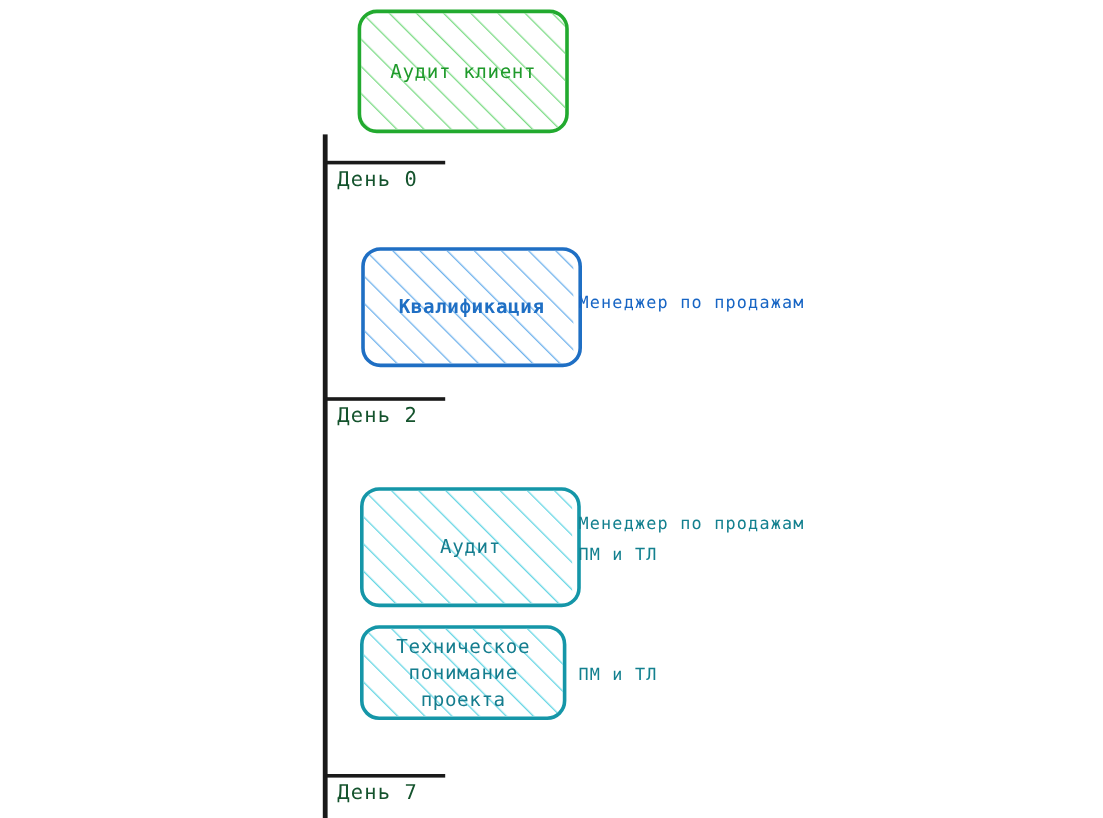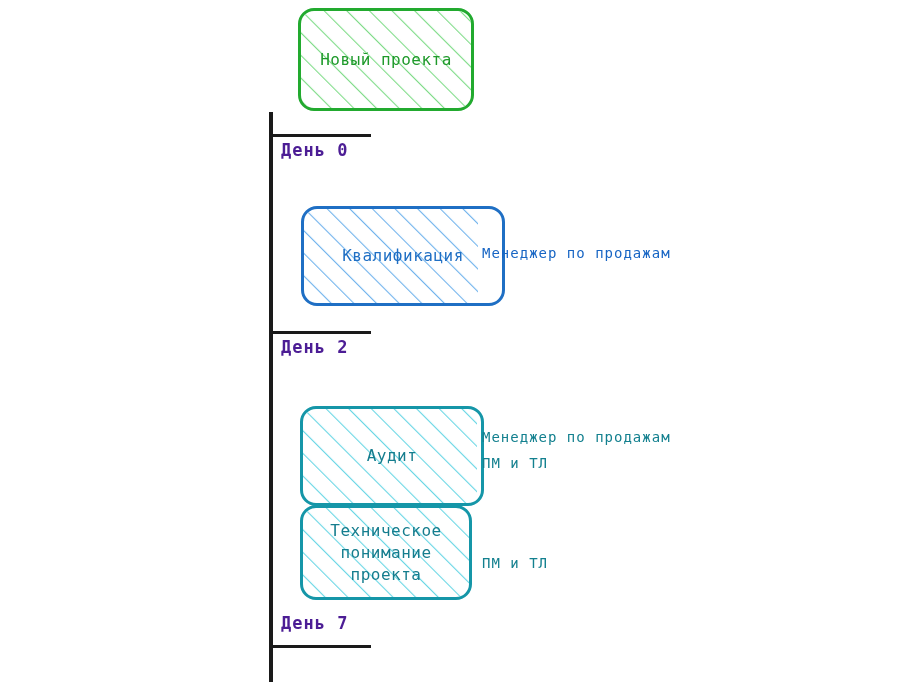--- a/index.html
+++ b/index.html
@@ -20,26 +20,25 @@
   .axis-line {
     position: absolute;
     background: #1a1a1a;
   }
   .tick-line {
     position: absolute;
     background: #1a1a1a;
   }
   .tick-label {
     position: absolute;
-    color: #4c1d95;
+    color: #14532d;
     font-family: "DejaVu Sans Mono", "Liberation Mono", monospace;
     font-size: 17px;
     letter-spacing: 1px;
     white-space: nowrap;
-    font-weight: bold;
   }
 
   
   .stage-box {
     position: absolute;
     box-sizing: border-box;
     border-style: solid;
     border-width: 3px;
     border-radius: 16px;
     display: flex;
@@ -80,35 +79,35 @@
 
   <div class="axis-line" style="left:269px; top:112px; width:4px; height:570px;"></div>
 
   <div class="tick-line" style="left:271px; top:134px; width:100px; height:3px;"></div>
   <div class="tick-label" style="left:281px; top:140px;">День 0</div>
 
   <div class="tick-line" style="left:271px; top:331px; width:100px; height:3px;"></div>
   <div class="tick-label" style="left:281px; top:337px;text-align:right;">День 2</div>
 
   <div class="tick-line" style="left:271px; top:645px; width:100px; height:3px;"></div>
-  <div class="tick-label" style="left:281px; top:613px;">День 7</div>
+  <div class="tick-label" style="left:281px; top:651px;">День 7</div>
 
   <div class="stage-box" style="left:298px; top:8px; width:176px; height:103px; border-color:#22aa2f;">
     <svg class="hatch" width="184" height="111" viewBox="0 0 184 111" preserveAspectRatio="none">
       <defs>
         <pattern id="hatch-green" width="16" height="16" patternUnits="userSpaceOnUse" patternTransform="rotate(-45)">
           <line x1="0" y1="0" x2="0" y2="16" stroke="#7ddb86" stroke-width="2.2"></line>
         </pattern>
       </defs>
       <rect x="0" y="0" width="184" height="111" fill="url(#hatch-green)"></rect>
     </svg>
-    <span class="stage-label" style="color:#1f9a2b;">Новый проекта</span>
+    <span class="stage-label" style="color:#1f9a2b;">Аудит клиент</span>
   </div>
 
-  <div class="stage-box" style="left:301px; top:206px; width:204px; height:100px; border-color:#1f6fc4;">
+  <div class="stage-box" style="left:301px; top:206px; width:184px; height:100px; border-color:#1f6fc4;font-weight:bold;">
     <svg class="hatch" width="178" height="108" viewBox="0 0 178 108" preserveAspectRatio="none">
       <defs>
         <pattern id="hatch-blue" width="16" height="16" patternUnits="userSpaceOnUse" patternTransform="rotate(-45)">
           <line x1="0" y1="0" x2="0" y2="16" stroke="#6fb2ec" stroke-width="2.2"></line>
         </pattern>
       </defs>
       <rect x="0" y="0" width="178" height="108" fill="url(#hatch-blue)"></rect>
     </svg>
     <span class="stage-label" style="color:#1f6fc4;">Квалификация</span>
   </div>
@@ -121,21 +120,21 @@
           <line x1="0" y1="0" x2="0" y2="16" stroke="#67d6e4" stroke-width="2.2"></line>
         </pattern>
       </defs>
       <rect x="0" y="0" width="178" height="108" fill="url(#hatch-teal-1)"></rect>
     </svg>
     <span class="stage-label" style="color:#157d8e;">Аудит</span>
   </div>
   <div class="role-note" style="left:482px; top:424px; color:#13808f;">Менеджер по продажам
 ПМ и ТЛ</div>
 
-  <div class="stage-box" style="left:300px; top:505px; width:172px; height:95px; border-color:#1596a8;">
+  <div class="stage-box" style="left:300px; top:521px; width:172px; height:79px; border-color:#1596a8;">
     <svg class="hatch" width="180" height="109" viewBox="0 0 180 109" preserveAspectRatio="none">
       <defs>
         <pattern id="hatch-teal-2" width="16" height="16" patternUnits="userSpaceOnUse" patternTransform="rotate(-45)">
           <line x1="0" y1="0" x2="0" y2="16" stroke="#67d6e4" stroke-width="2.2"></line>
         </pattern>
       </defs>
       <rect x="0" y="0" width="180" height="109" fill="url(#hatch-teal-2)"></rect>
     </svg>
     <span class="stage-label" style="color:#157d8e;">Техническое
 понимание

